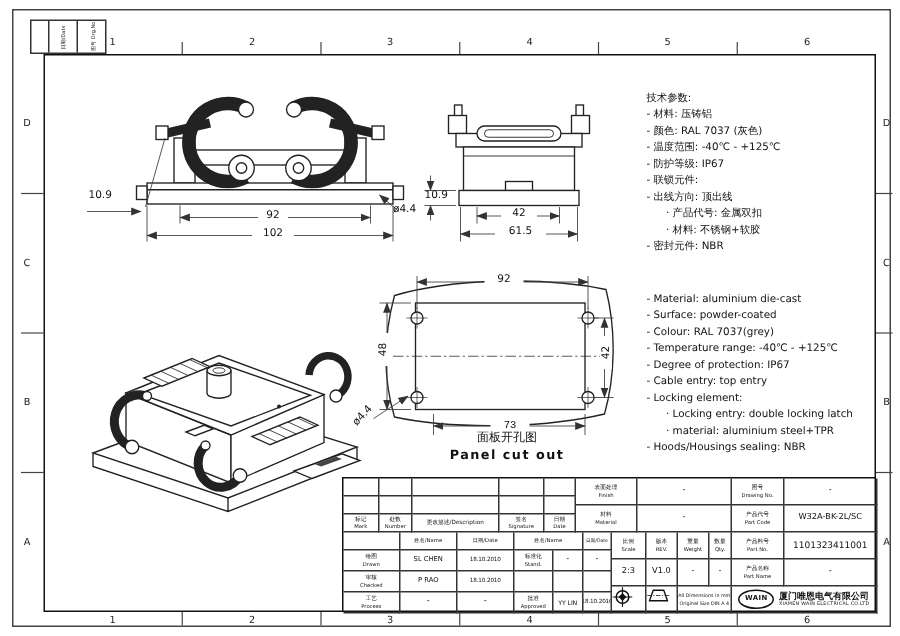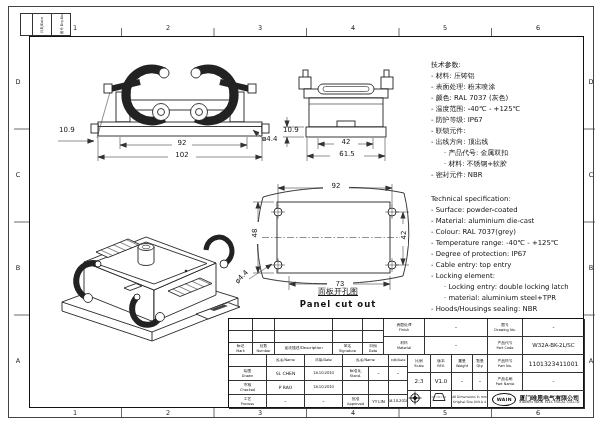--- a/index.html
+++ b/index.html
@@ -244,41 +244,39 @@
   <span class="dim" style="left:262px;top:135px;">ø4.4</span>
   <span class="dim" style="left:283px;top:126px;">10.9</span>
   <span class="dim dimbg" style="left:334px;top:138px;width:22px;">42</span>
   <span class="dim dimbg" style="left:330px;top:150px;width:32px;">61.5</span>
   <span class="dim dimbg" style="left:323px;top:182px;width:24px;">92</span>
   <span class="dim dimbg" style="left:244px;top:229px;width:20px;transform:rotate(-90deg);">48</span>
   <span class="dim dimbg" style="left:393px;top:231px;width:20px;transform:rotate(-90deg);">42</span>
   <span class="dim dimbg" style="left:327px;top:280px;width:24px;font-family:Liberation Mono, monospace;">73</span>
   <span class="dim" style="left:234px;top:273px;transform:rotate(-47deg);">ø4.4</span>
 
-  <div class="caption-cn" style="left:302px;top:286px;width:72px;text-decoration:underline;">面板开孔图</div>
+  <div class="caption-cn" style="left:302px;top:286px;width:72px;">面板开孔图</div>
   <div class="caption-en" style="left:297px;top:299px;width:82px;">Panel cut out</div>
 
   <div class="specblock" style="top:60px;">
     <div class="specline">技术参数:</div>
     <div class="specline">- 材料: 压铸铝</div>
-    <div class="specline">- 表面处理: 粉末喷涂</div>
     <div class="specline">- 颜色: RAL 7037 (灰色)</div>
     <div class="specline">- 温度范围: -40℃ - +125℃</div>
     <div class="specline">- 防护等级: IP67</div>
     <div class="specline">- 联锁元件:</div>
     <div class="specline">- 出线方向: 顶出线</div>
     <div class="specline indent">· 产品代号: 金属双扣</div>
     <div class="specline indent">· 材料: 不锈钢+软胶</div>
     <div class="specline">- 密封元件: NBR</div>
   </div>
 
   <div class="specblock" style="top:194px;">
-    <div class="specline">Technical specification:</div>
+    <div class="specline">- Material: aluminium die-cast</div>
     <div class="specline">- Surface: powder-coated</div>
-    <div class="specline">- Material: aluminium die-cast</div>
     <div class="specline">- Colour: RAL 7037(grey)</div>
     <div class="specline">- Temperature range: -40℃ - +125℃</div>
     <div class="specline">- Degree of protection: IP67</div>
     <div class="specline">- Cable entry: top entry</div>
     <div class="specline">- Locking element:</div>
     <div class="specline indent">· Locking entry: double locking latch</div>
     <div class="specline indent">· material: aluminium steel+TPR</div>
     <div class="specline">- Hoods/Housings sealing: NBR</div>
   </div>
 

